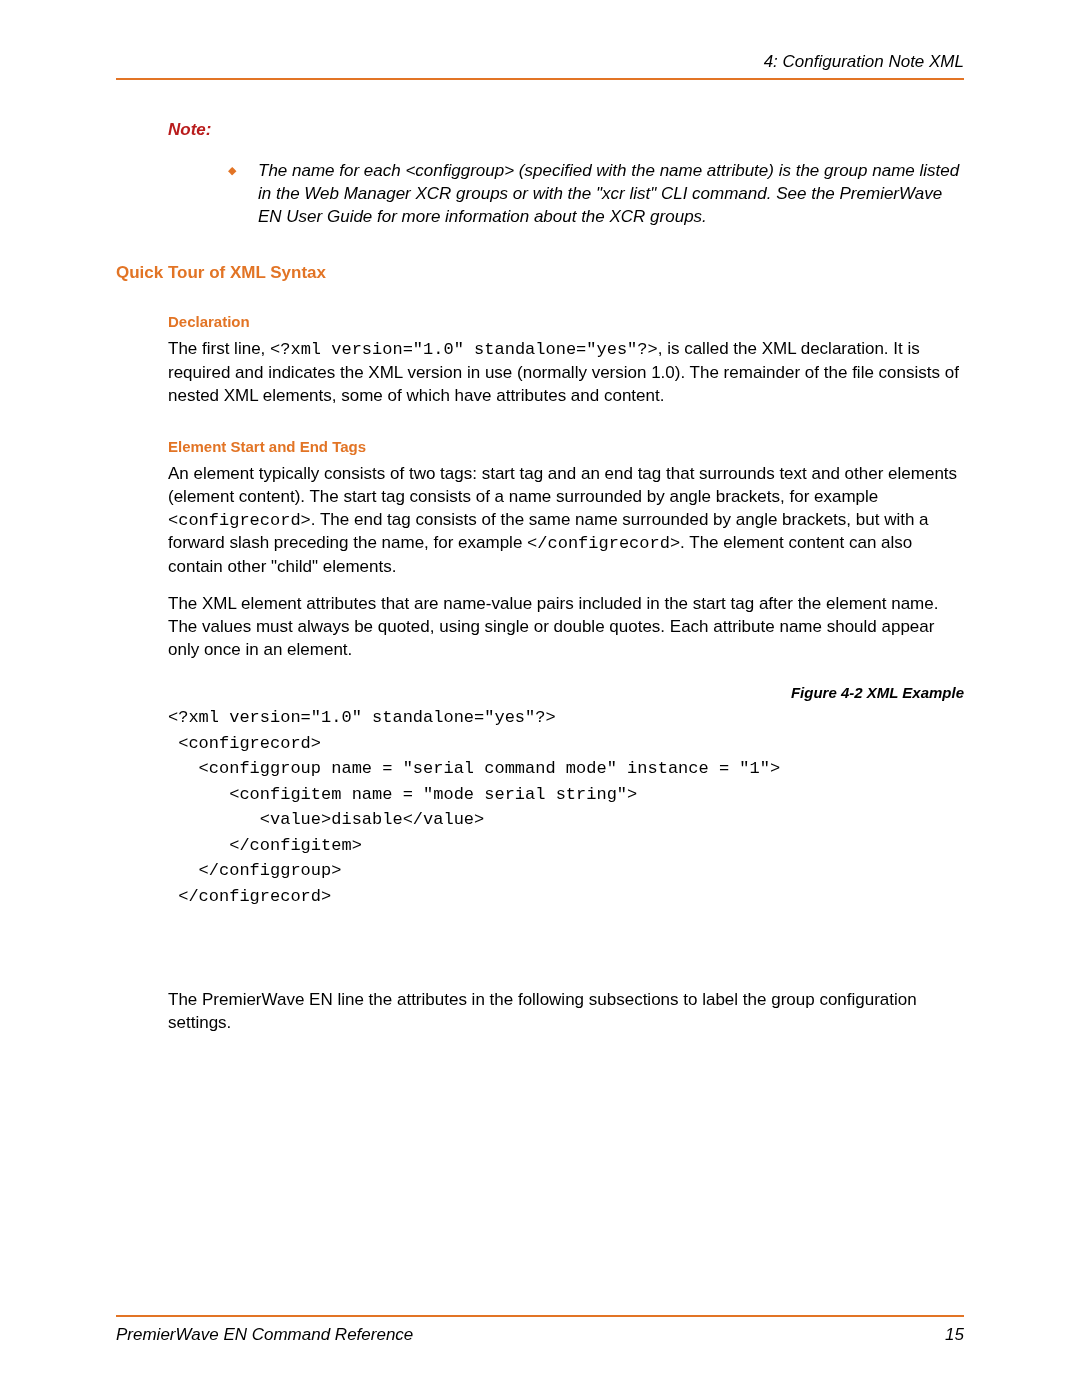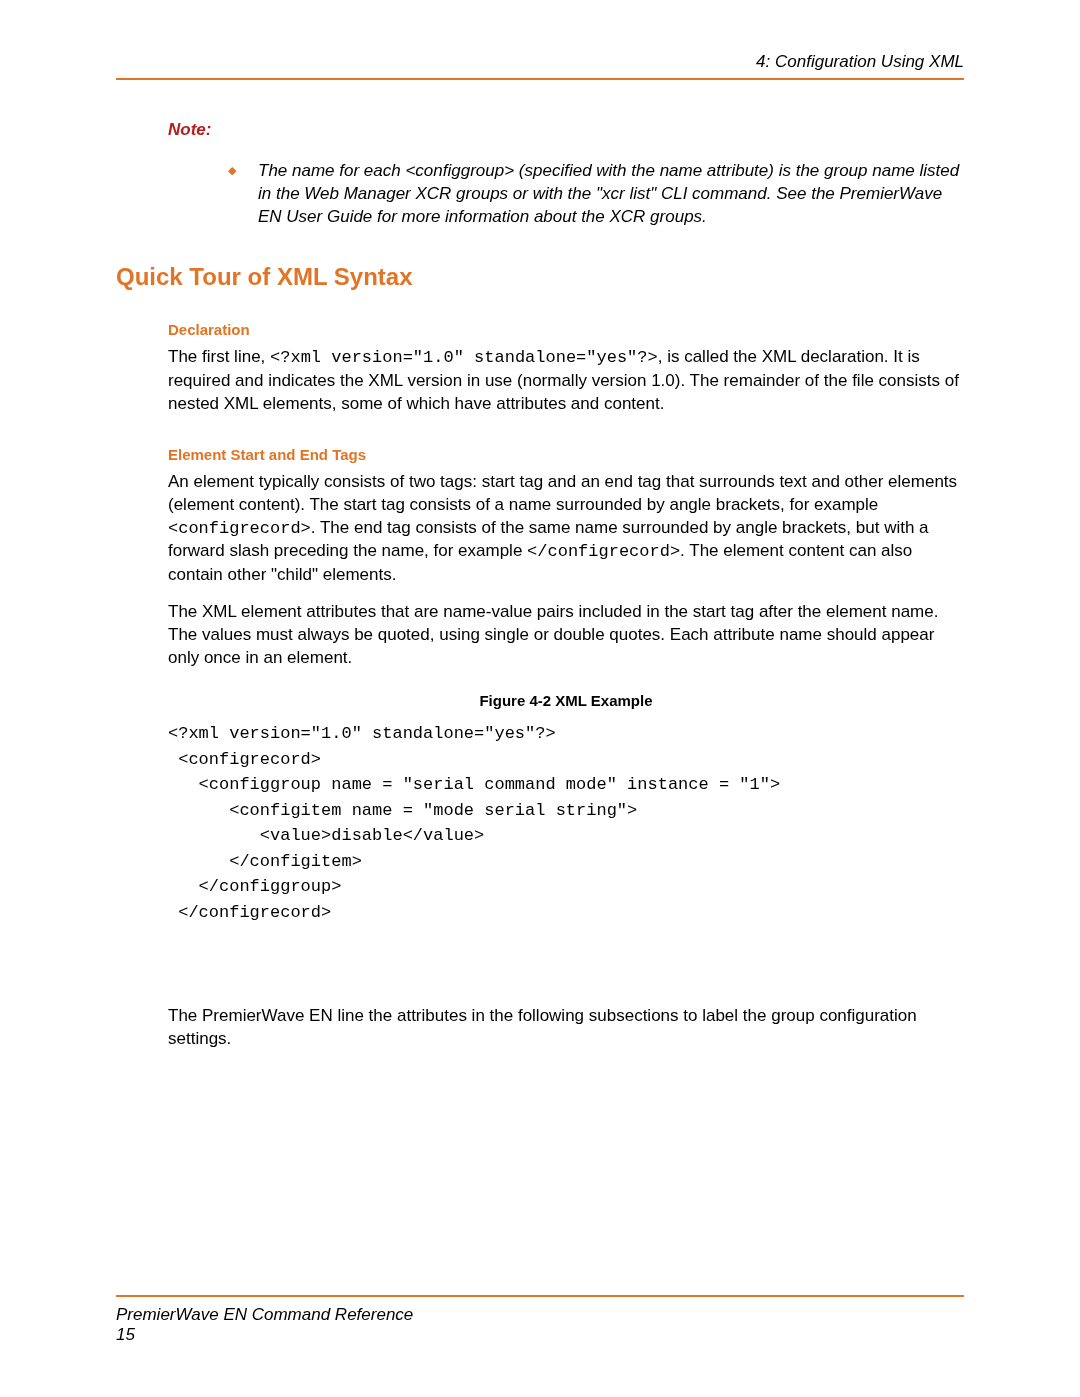--- a/index.html
+++ b/index.html
@@ -55,21 +55,21 @@
     content: "◆";
     position: absolute;
     left: 0;
     top: 3px;
     font-size: 11px;
     font-style: normal;
     color: #e27425;
   }
   h1.section {
     color: #e27425;
-    font-size: 24px;
+    font-size: 17px;
     font-weight: bold;
     margin: 0 0 26px -52px;
   }
   h2.subsection {
     color: #e27425;
     font-size: 15px;
     font-weight: bold;
     margin: 30px 0 8px 0;
   }
   p.body {
@@ -79,53 +79,53 @@
   }
   code.inline {
     font-family: "Courier New", Courier, monospace;
     font-size: 17px;
   }
   .figref {
     color: #1259b8;
     font-style: italic;
   }
   .fig-caption {
-    text-align: center;
+    text-align: right;
     font-weight: bold;
     font-size: 15px;
-    margin: 22px 0 12px 0;
+    margin: 22px 0 4px 0;
+    font-style: italic;
   }
   pre.codeblock {
     font-family: "Courier New", Courier, monospace;
     font-size: 17px;
     line-height: 1.5;
     white-space: pre;
     margin: 0 0 80px 0;
   }
   .footer {
     position: absolute;
     left: 116px;
     right: 116px;
     bottom: 52px;
   }
   .footer-row {
     display: flex;
     justify-content: space-between;
     font-style: italic;
     font-size: 17px;
     margin-top: 8px;
-    flex-direction: column;
   }
 </style>
 </head>
 <body>
 
 <div class="page">
 
-  <div class="running-head">4: Configuration Using XML</div>
+  <div class="running-head">4: Configuration Note XML</div>
   <hr class="top-rule">
 
   <div class="content">
 
     <div class="note-label">Note:</div>
     <ul class="note-list">
       <li>The name for each &lt;configgroup&gt; (specified with the name attribute) is the group name listed in the Web Manager XCR groups or with the "xcr list" CLI command. See the PremierWave EN User Guide for more information about the XCR groups.</li>
     </ul>
 
     <h1 class="section">Quick Tour of XML Syntax</h1>

